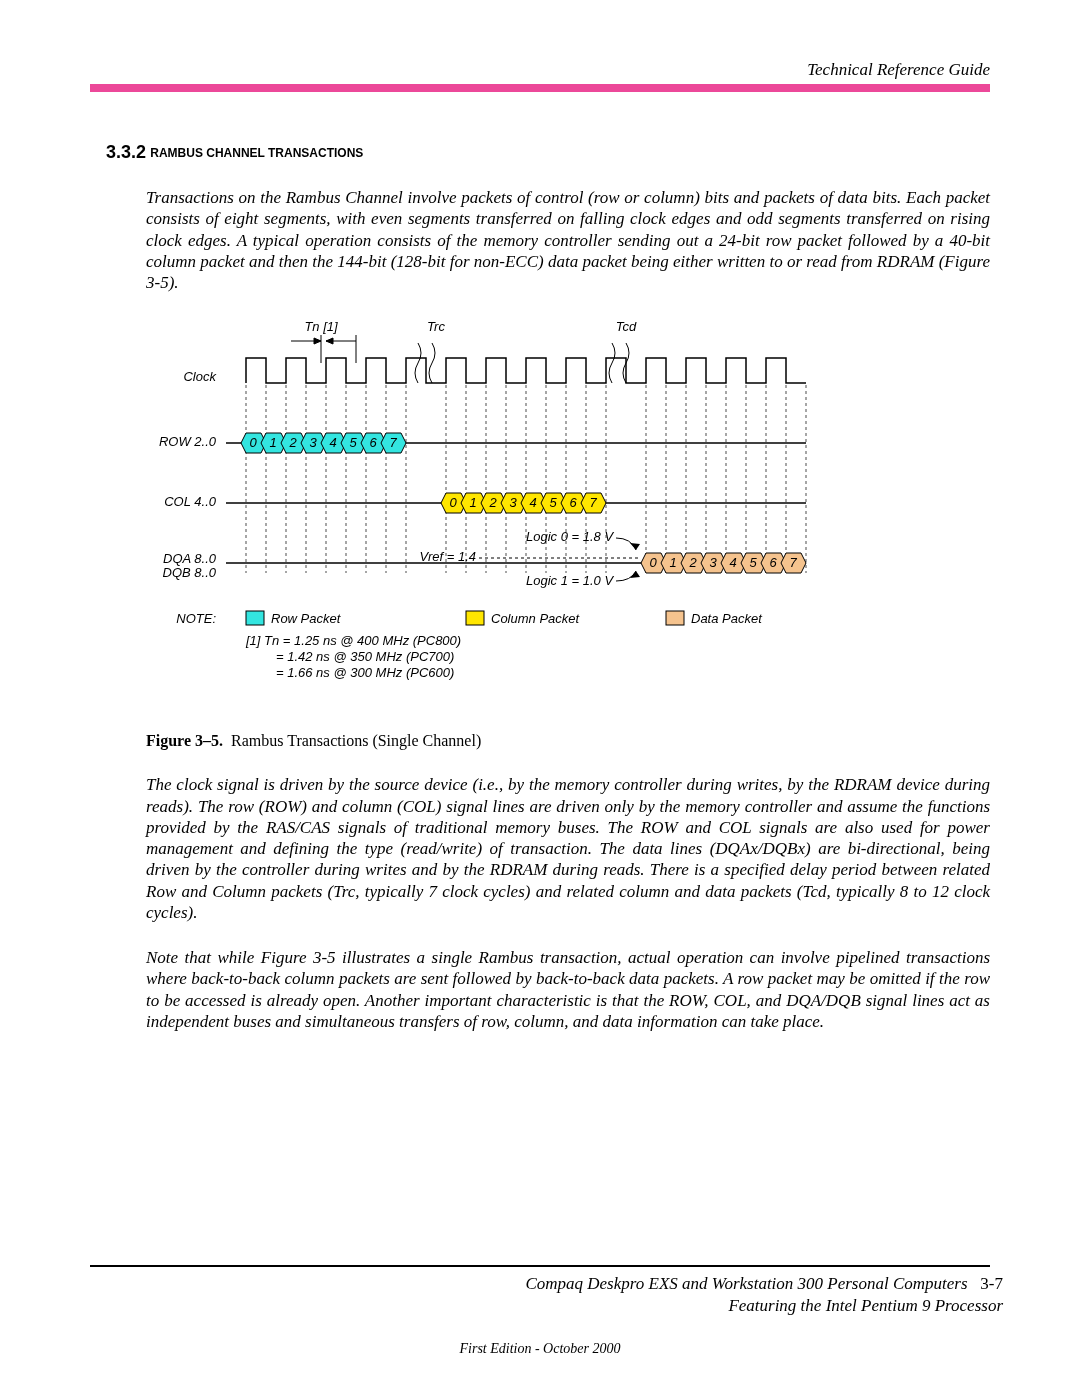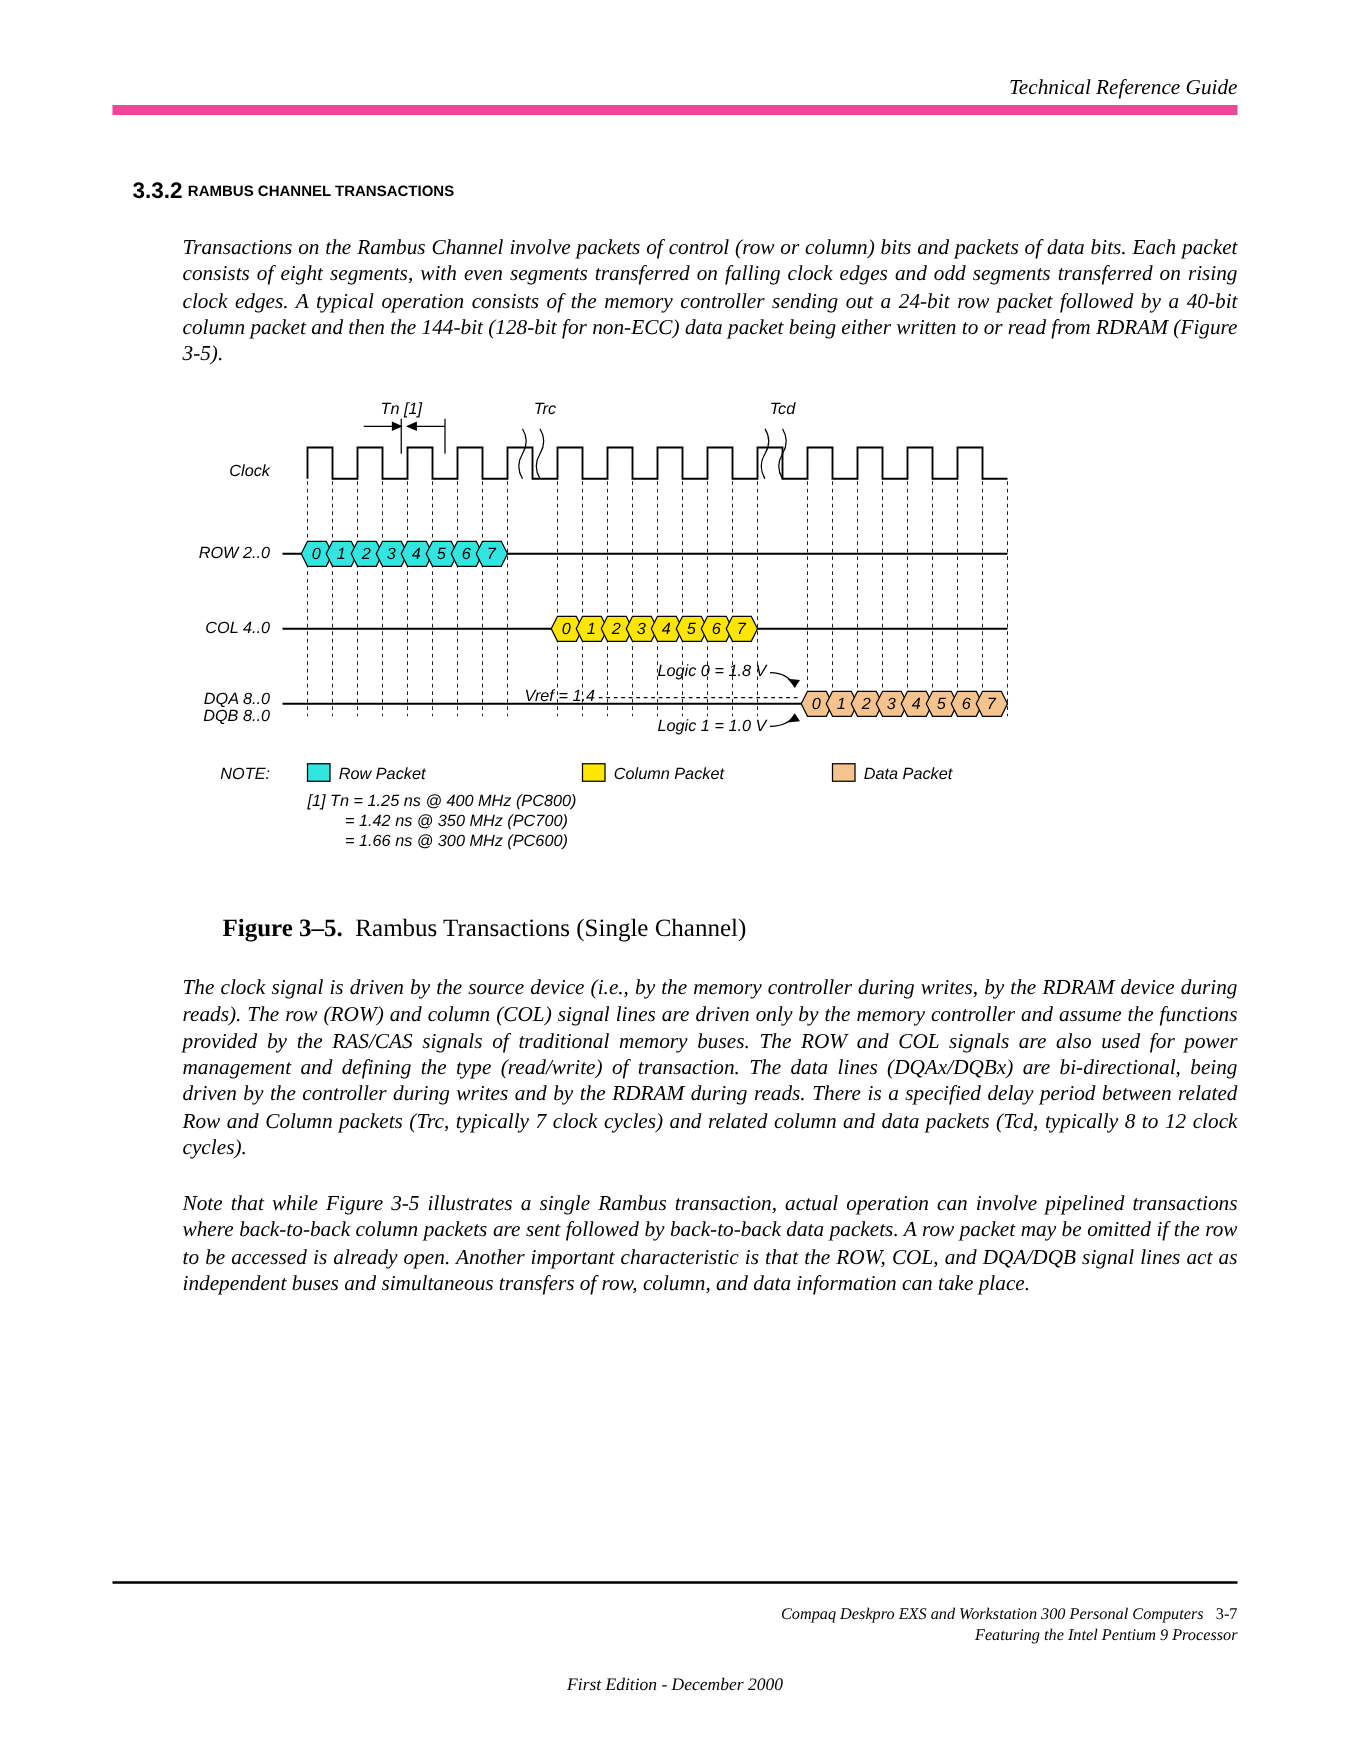--- a/index.html
+++ b/index.html
@@ -46,38 +46,38 @@
   }
   .figure-wrap {
     margin: 20px 0 10px 56px;
     font-style: italic;
   }
   svg.fig {
     width: 760px;
     height: 400px;
   }
   .fig-caption {
-    margin-left: 88px;
+    margin-left: 56px;
     margin-top: 14px;
-    font-size: 20px;
+    font-size: 16px;
   }
   .fig-caption .b { font-weight: bold; }
   .footer-rule {
     border-top: 2px solid #000;
     position: absolute;
     left: 90px; right: 90px;
     bottom: 130px;
   }
   .footer-text {
     position: absolute;
-    left: 90px; right: 90px;
+    left: 90px; right: 77px;
     bottom: 80px;
     text-align: right;
     font-style: italic;
-    font-size: 13px;
+    font-size: 17px;
     line-height: 1.3;
   }
   .pagenum { font-style: normal; }
   .edition {
     position: absolute;
     left: 0; right: 0;
     bottom: 40px;
     text-align: center;
     font-style: italic;
     font-size: 14px;
@@ -251,13 +251,13 @@
 
 <div class="body-block">The clock signal is driven by the source device (i.e., by the memory controller during writes, by the RDRAM device during reads). The row (ROW) and column (COL) signal lines are driven only by the memory controller and assume the functions provided by the RAS/CAS signals of traditional memory buses. The ROW and COL signals are also used for power management and defining the type (read/write) of transaction. The data lines (DQAx/DQBx) are bi-directional, being driven by the controller during writes and by the RDRAM during reads. There is a specified delay period between related Row and Column packets (Trc, typically 7 clock cycles) and related column and data packets (Tcd, typically 8 to 12 clock cycles).</div>
 <div class="body-block">Note that while Figure 3-5 illustrates a single Rambus transaction, actual operation can involve pipelined transactions where back-to-back column packets are sent followed by back-to-back data packets. A row packet may be omitted if the row to be accessed is already open. Another important characteristic is that the ROW, COL, and DQA/DQB signal lines act as independent buses and simultaneous transfers of row, column, and data information can take place.</div>
 
 <div class="footer-rule"></div>
 <div class="footer-text">
   <span>Compaq Deskpro EXS and Workstation 300 Personal Computers</span>
   &nbsp;&nbsp;<span class="pagenum">3-7</span><br>
   <span>Featuring the Intel Pentium 9 Processor</span>
 </div>
-<div class="edition">First Edition - December  2000</div>
+<div class="edition">First Edition - October  2000</div>
 
 </body></html>

